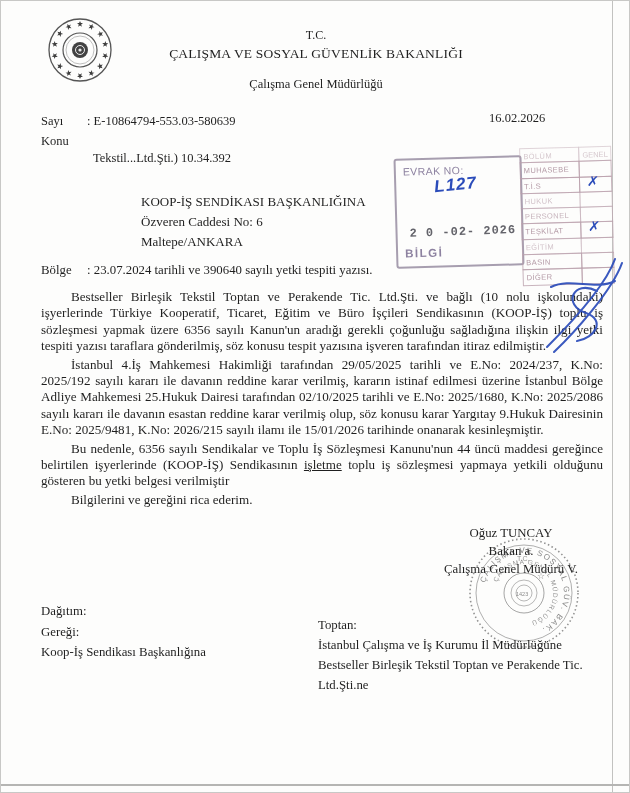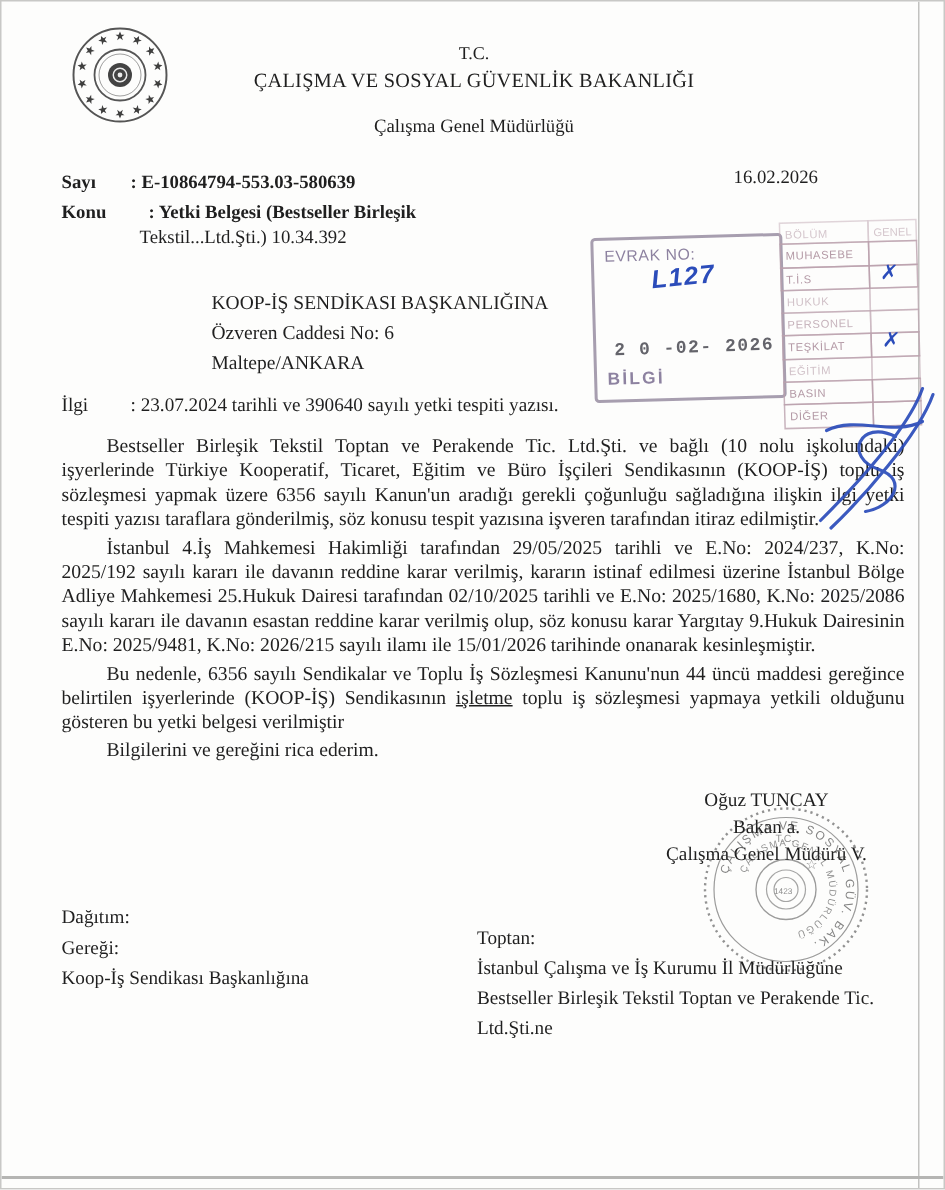--- a/index.html
+++ b/index.html
@@ -14,21 +14,21 @@
 
   
   .hdr{position:absolute;left:150px;top:26px;width:330px;text-align:center;line-height:17px;}
   .hdr .tc{font-size:12px;}
   .hdr .min{font-size:13.5px;letter-spacing:.2px;margin-top:1px;}
   .hdr .dir{font-size:12.5px;margin-top:14px;}
   .emblem{position:absolute;left:44px;top:14px;}
 
   
   .meta{position:absolute;left:40px;top:112px;font-size:12.5px;line-height:17px;}
-  .meta .row{display:flex;font-weight:bold;}
+  .meta .row{display:flex;}
   .meta .lbl{width:46px;}
   .meta .konu2{margin-left:52px;}
   .docdate{position:absolute;left:488px;top:110px;font-size:12.5px;}
 
   
   .rcpt{position:absolute;left:140px;top:191px;width:310px;text-align:left;font-size:13px;line-height:20px;}
 
   
   .ilgi{position:absolute;left:40px;top:262px;font-size:12.8px;display:flex;}
   .ilgi .lbl{width:46px;}
@@ -119,34 +119,33 @@
     <div class="dir">Çalışma Genel Müdürlüğü</div>
   </div>
 
   <div class="meta">
     <div class="row">
       <span class="lbl">Sayı</span>
       <span>: E-10864794-553.03-580639</span>
     </div>
     <div class="row" style="margin-top:3px;gap:12px;">
       <span class="lbl">Konu</span>
-      <span>: Yetki Belgesi (Bestseller Birleşik</span>
     </div>
     <div class="konu2">Tekstil...Ltd.Şti.) 10.34.392</div>
   </div>
   <div class="docdate">16.02.2026</div>
 
   <div class="rcpt">
     <div>KOOP-İŞ SENDİKASI BAŞKANLIĞINA</div>
     <div>Özveren Caddesi No: 6</div>
     <div>Maltepe/ANKARA</div>
   </div>
 
   <div class="ilgi">
-    <span class="lbl">İlgi</span>
+    <span class="lbl">Bölge</span>
     <span>: 23.07.2024 tarihli ve 390640 sayılı yetki tespiti yazısı.</span>
   </div>
 
   <div class="body">
     <p>Bestseller Birleşik Tekstil Toptan ve Perakende Tic. Ltd.Şti. ve bağlı (10 nolu işkolundaki) işyerlerinde Türkiye Kooperatif, Ticaret, Eğitim ve Büro İşçileri Sendikasının (KOOP-İŞ) toplu iş sözleşmesi yapmak üzere 6356 sayılı Kanun'un aradığı gerekli çoğunluğu sağladığına ilişkin ilgi yetki tespiti yazısı taraflara gönderilmiş, söz konusu tespit yazısına işveren tarafından itiraz edilmiştir.</p>
     <p>İstanbul 4.İş Mahkemesi Hakimliği tarafından 29/05/2025 tarihli ve E.No: 2024/237, K.No: 2025/192 sayılı kararı ile davanın reddine karar verilmiş, kararın istinaf edilmesi üzerine İstanbul Bölge Adliye Mahkemesi 25.Hukuk Dairesi tarafından 02/10/2025 tarihli ve E.No: 2025/1680, K.No: 2025/2086 sayılı kararı ile davanın esastan reddine karar verilmiş olup, söz konusu karar Yargıtay 9.Hukuk Dairesinin E.No: 2025/9481, K.No: 2026/215 sayılı ilamı ile 15/01/2026 tarihinde onanarak kesinleşmiştir.</p>
     <p><span>Bu nedenle, 6356 sayılı Sendikalar ve Toplu İş Sözleşmesi Kanunu'nun 44 üncü maddesi gereğince belirtilen işyerlerinde (KOOP-İŞ) Sendikasının </span><span class="u">işletme</span><span> toplu iş sözleşmesi yapmaya yetkili olduğunu gösteren bu yetki belgesi verilmiştir</span></p>
     <p>Bilgilerini ve gereğini rica ederim.</p>
   </div>
 

